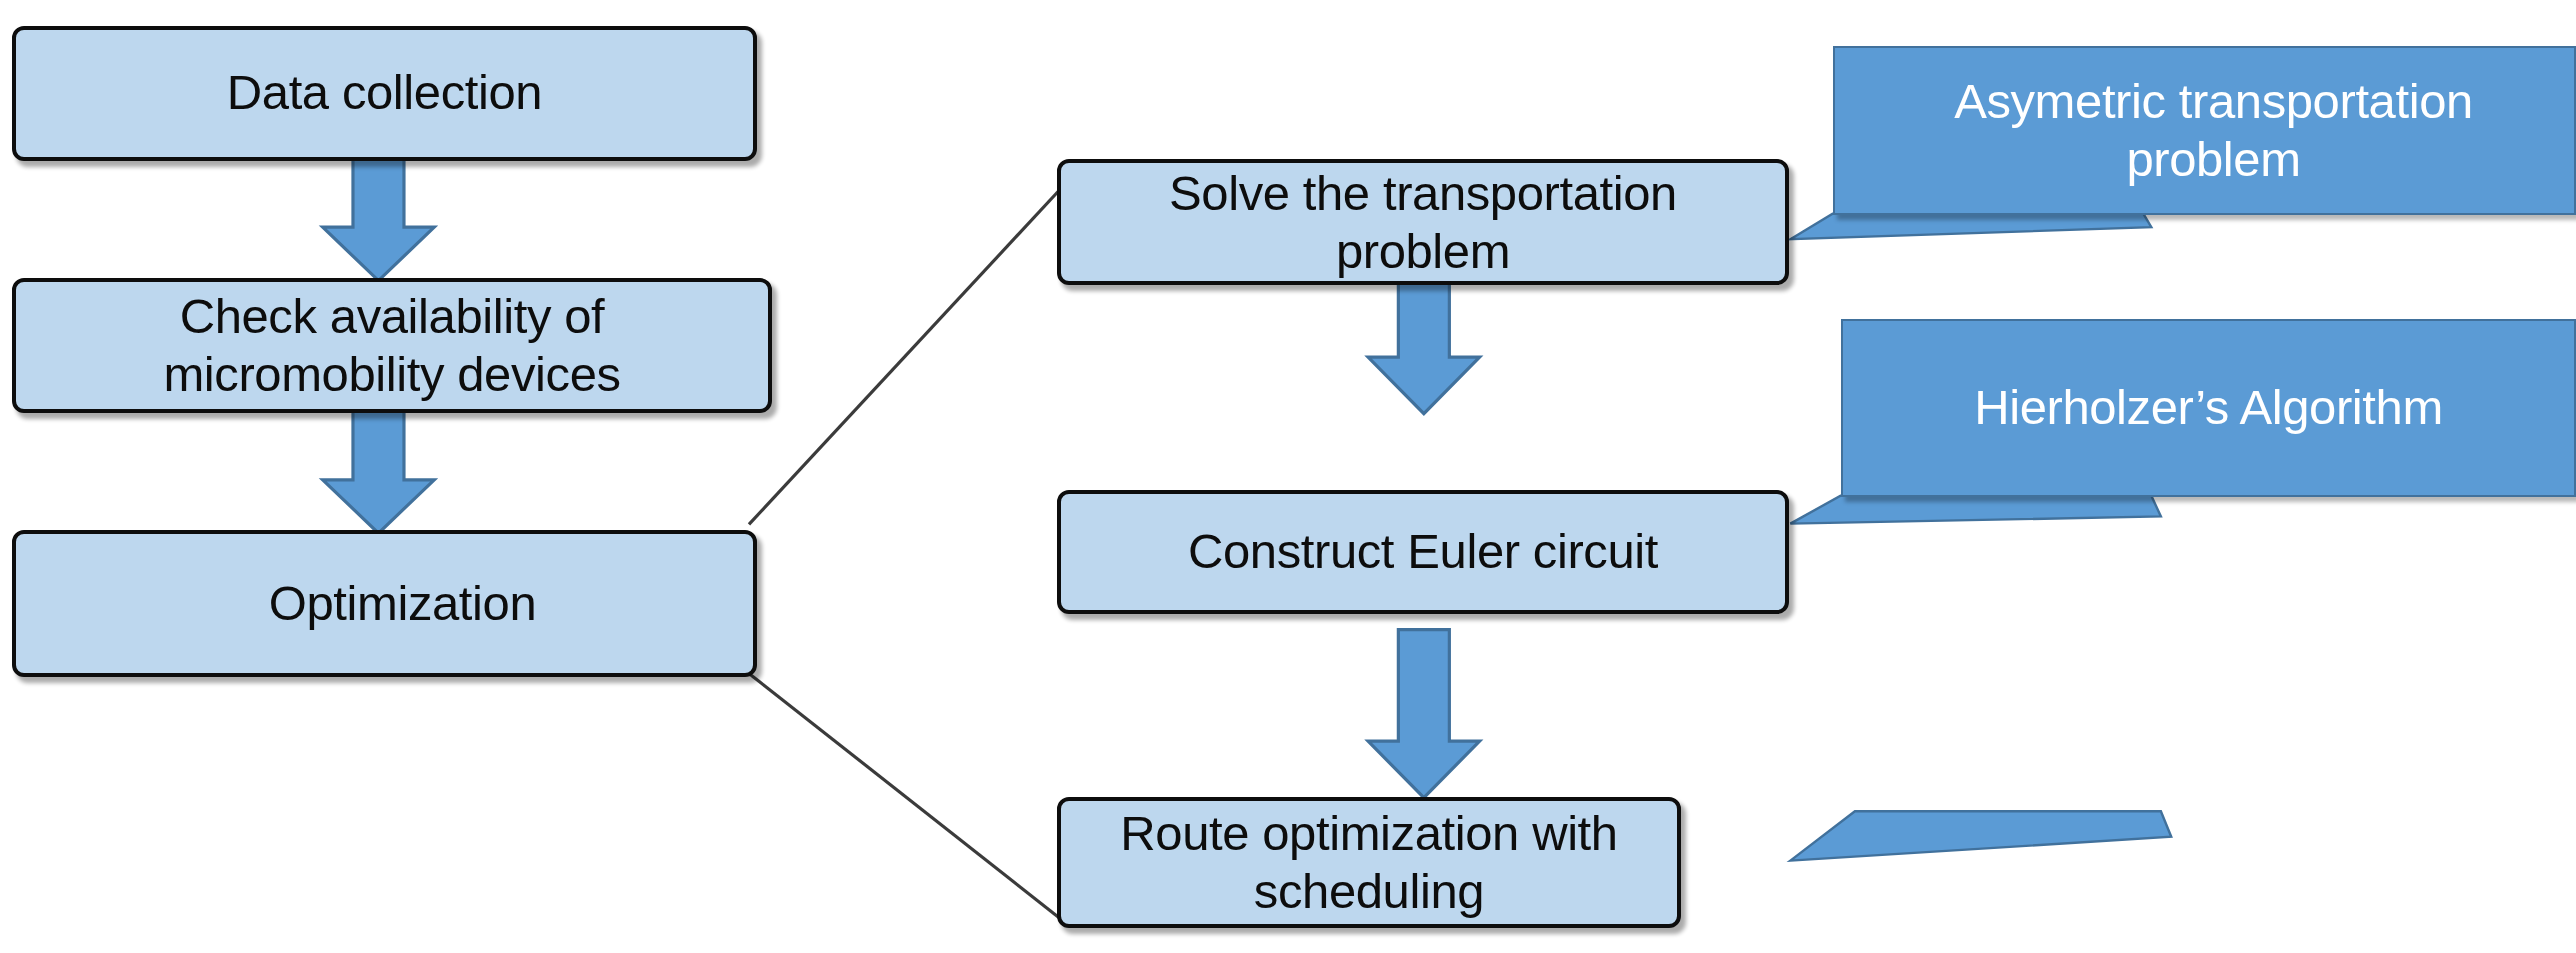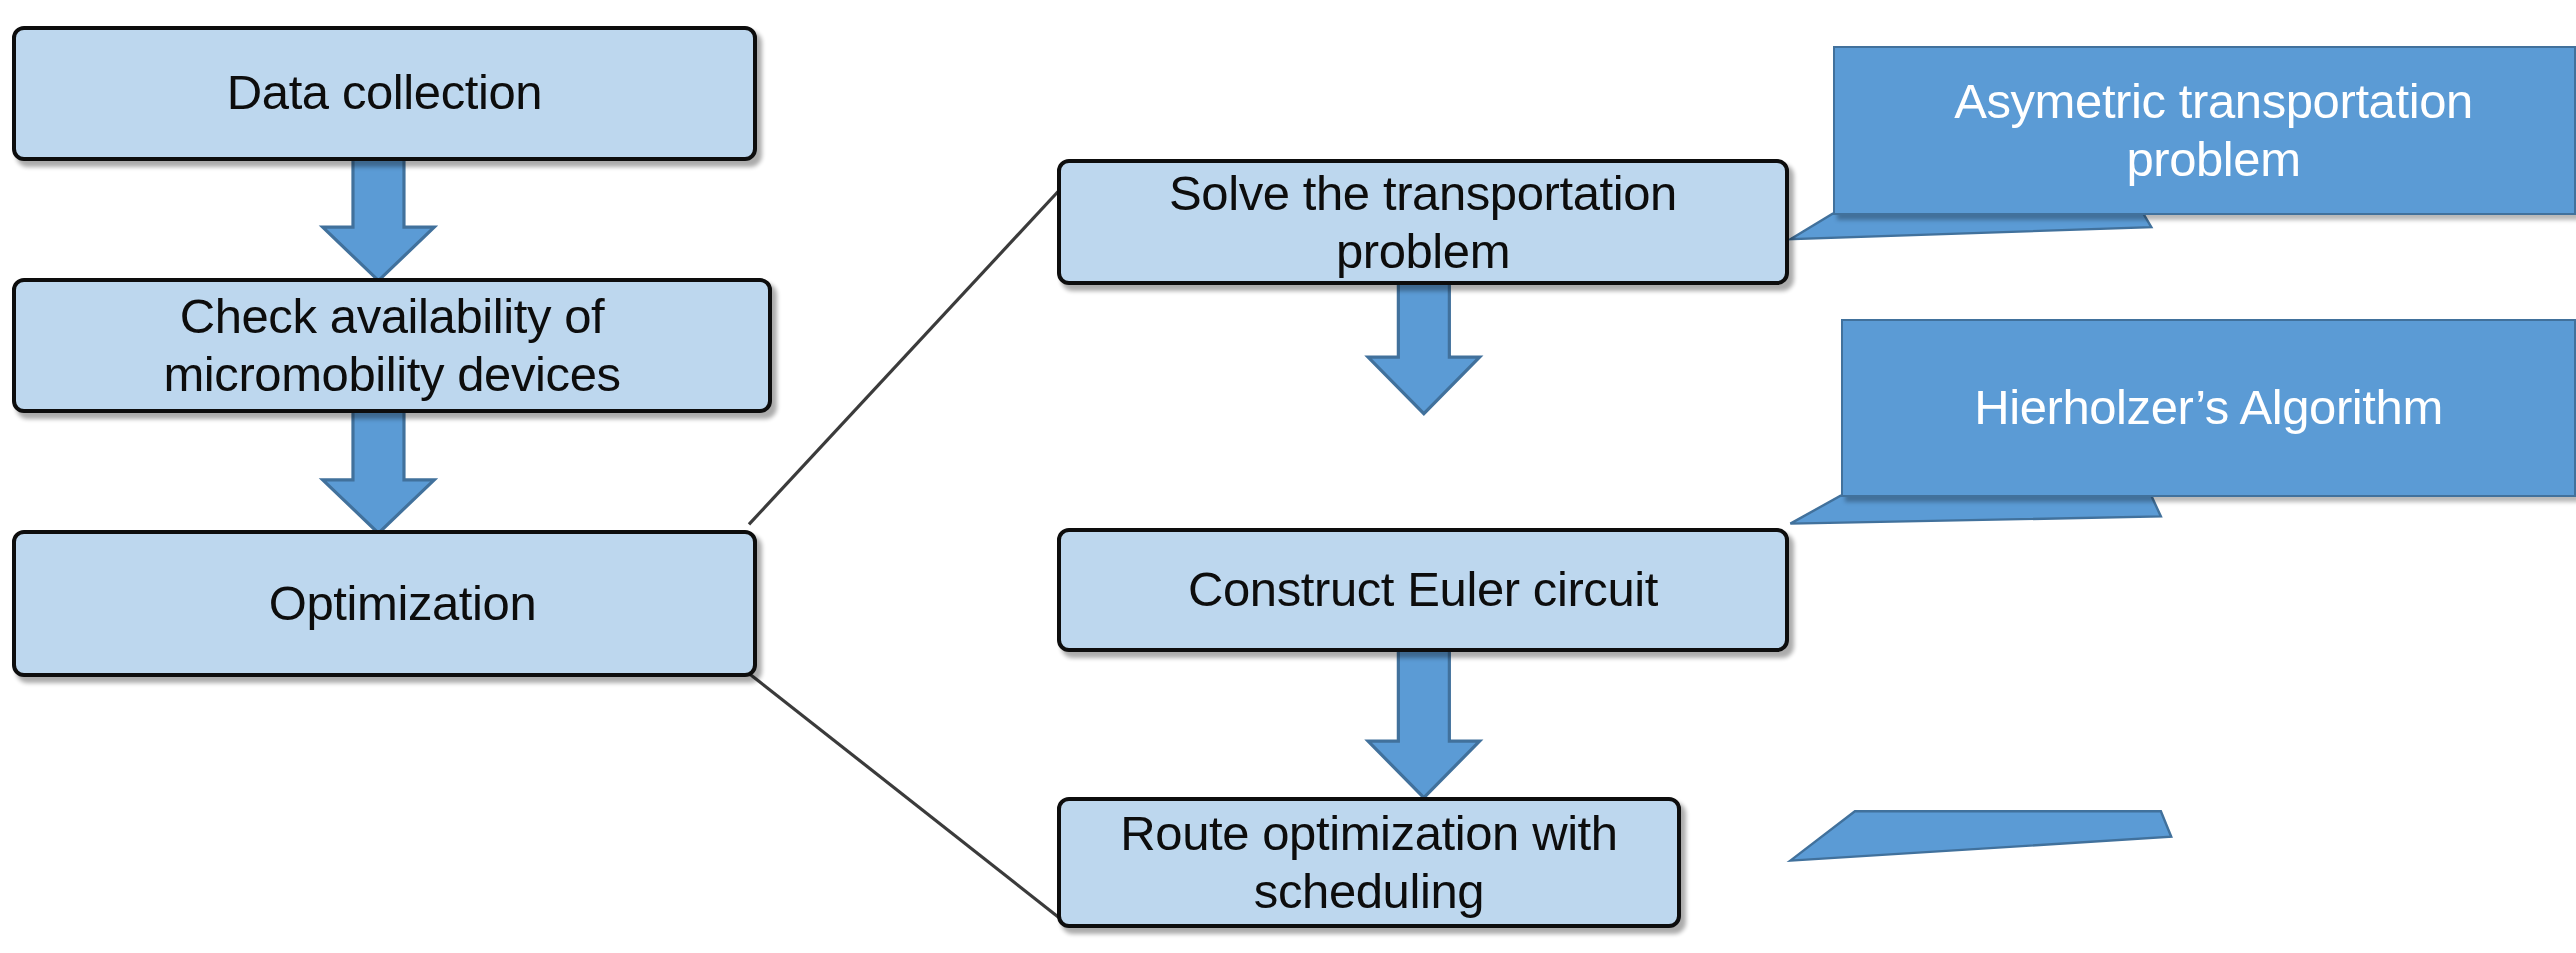--- a/index.html
+++ b/index.html
@@ -112,21 +112,21 @@
 
   <div class="proc-box" style="left:12px; top:530px; width:745px; height:147px;padding-left:36px;">
     <span class="txt">Optimization</span>
   </div>
 
   <div class="proc-box" style="left:1057px; top:159px; width:732px; height:126px;align-items:flex-end;">
     <span class="txt">Solve the transportation
 problem</span>
   </div>
 
-  <div class="proc-box" style="left:1057px; top:490px; width:732px; height:124px;margin-top:38px;">
+  <div class="proc-box" style="left:1057px; top:490px; width:732px; height:124px;">
     <span class="txt">Construct Euler circuit</span>
   </div>
 
   <div class="proc-box" style="left:1057px; top:797px; width:624px; height:131px;">
     <span class="txt">Route optimization with
 scheduling</span>
   </div>
 
   <div class="callout" style="left:1833px; top:46px; width:743px; height:169px;padding-left:18px;">
     <span class="txt">Asymetric transportation

